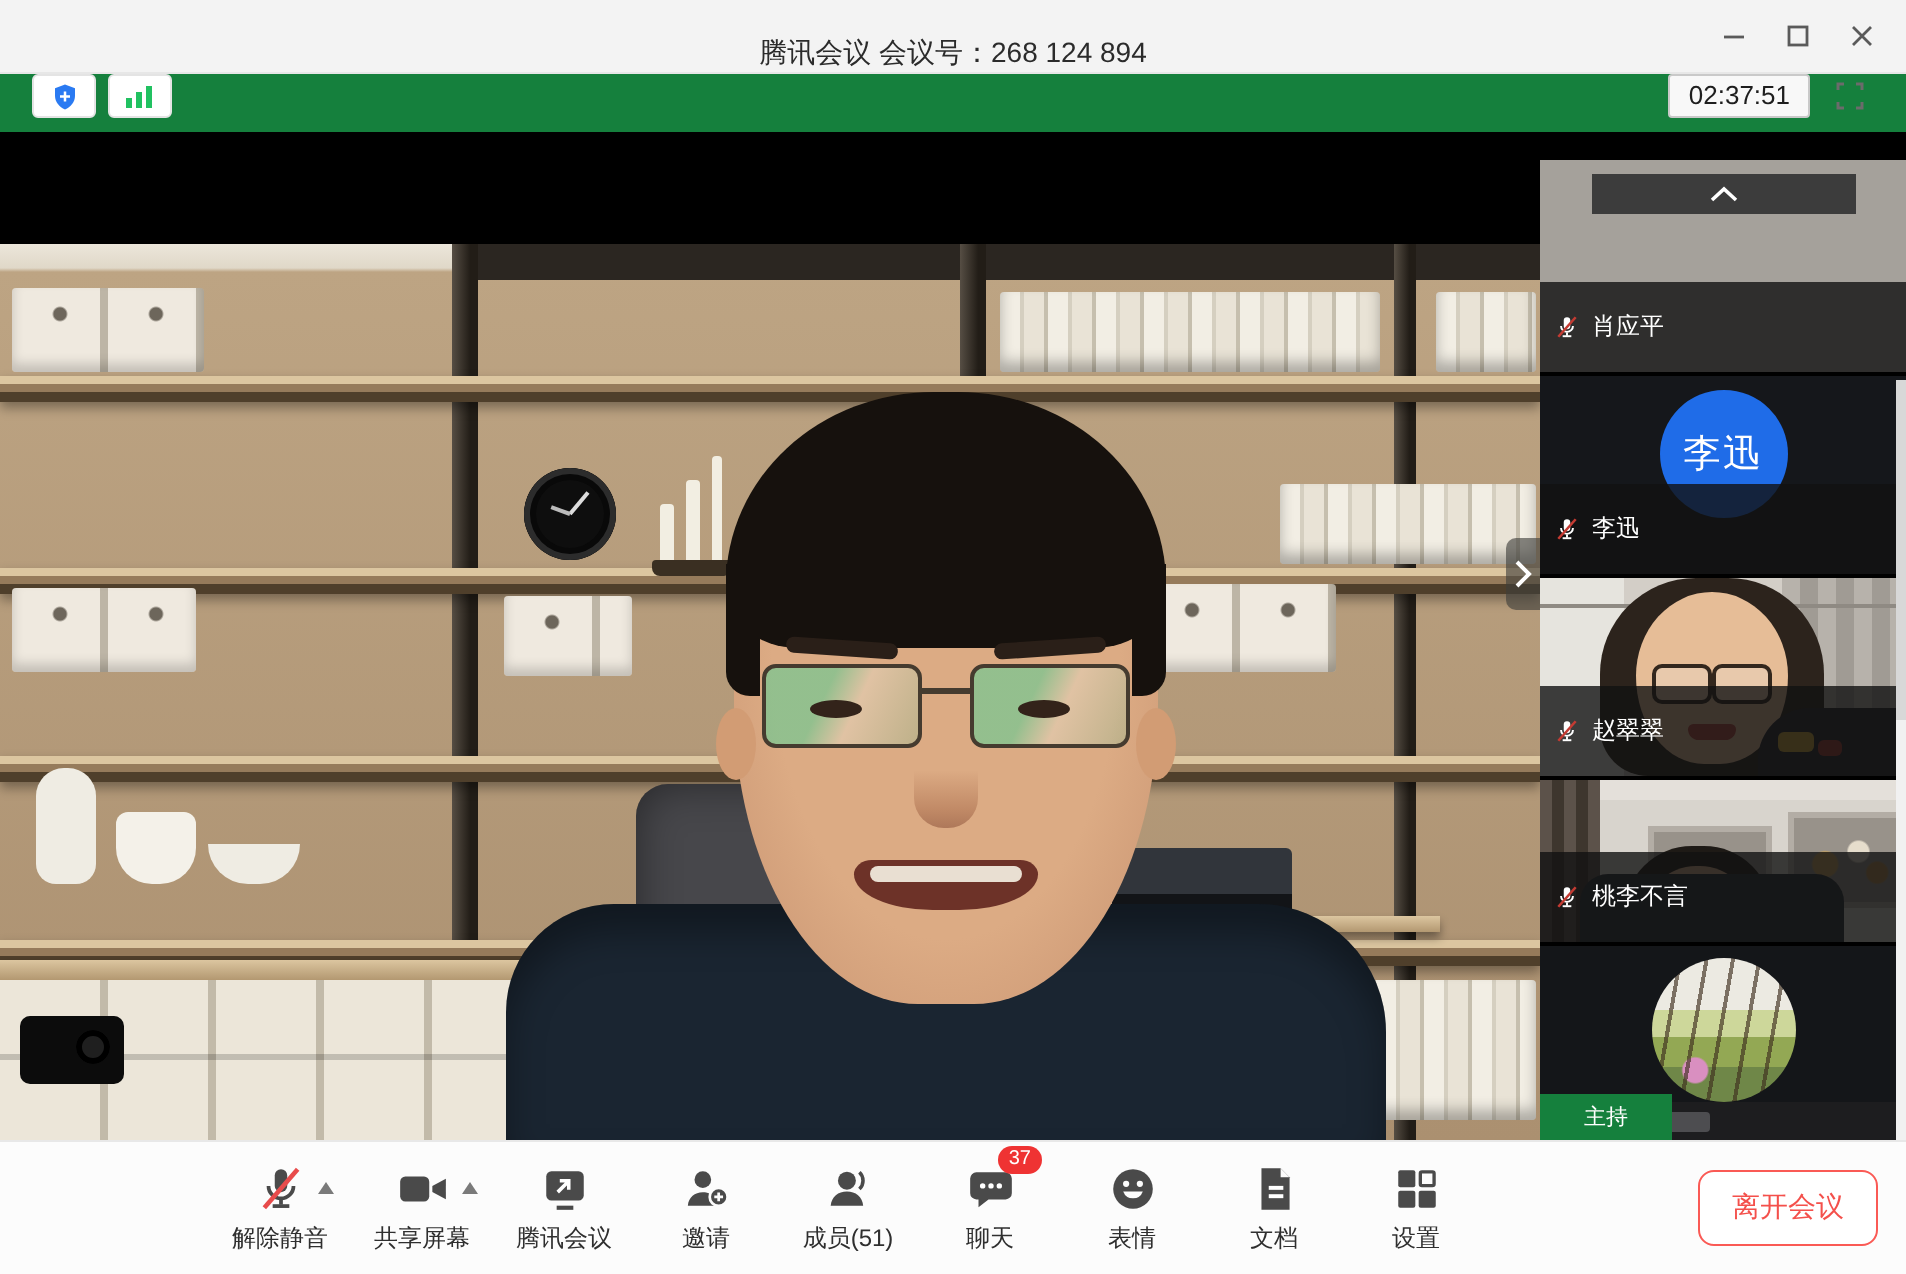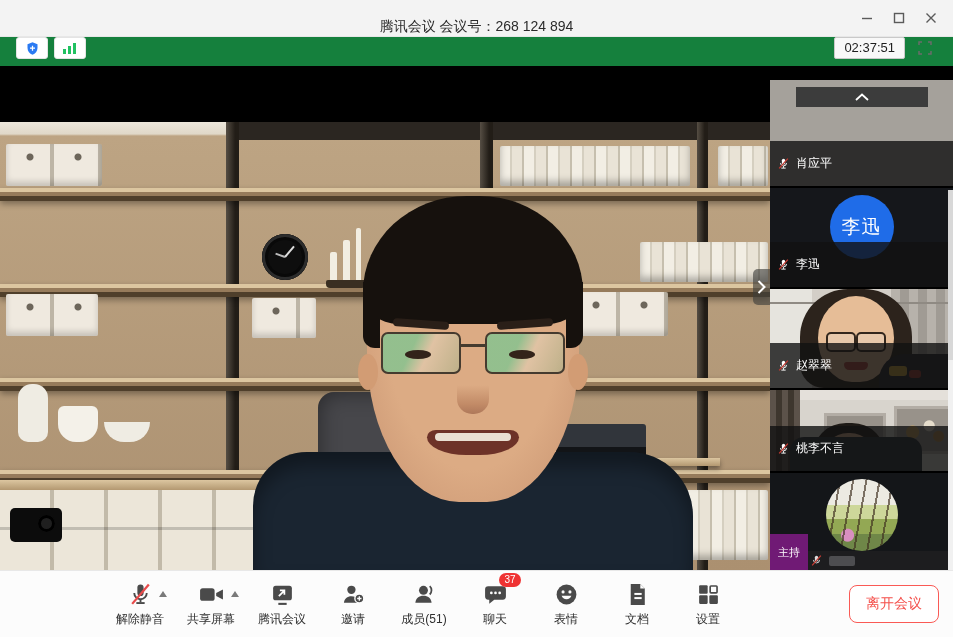--- a/index.html
+++ b/index.html
@@ -141,22 +141,22 @@
     background:rgba(235,235,230,.28);}
   .m-glass.l{left:4px;}.m-glass.r{right:4px;}
   .m-body{position:absolute;left:20px;bottom:0;width:132px;height:34px;background:#272d36;
     border-radius:14px 14px 0 0;}
   .tile5{flex:1 1 auto;background:#141619;margin-bottom:0;}
   .avatar-img{width:72px;height:72px;border-radius:50%;margin:6px auto 0;
     background:
       repeating-linear-gradient(100deg,rgba(62,46,30,.65) 0 2px,rgba(0,0,0,0) 2px 13px),
       radial-gradient(circle at 30% 78%,#d98fc0 0 6px,rgba(0,0,0,0) 7px),
       linear-gradient(180deg,#eceae2 0 36%,#cdd79a 36% 55%,#93a854 55% 76%,#6f8748 76% 100%);}
-  .host-badge{position:absolute;left:0;bottom:0;height:36px;background:#701a75;color:#fff;font-size:11px;
-    padding:0 8px;display:flex;align-items:center;z-index:4;}
+  .host-badge{position:absolute;left:0;bottom:0;height:23px;background:#15803d;color:#fff;font-size:11px;
+    padding:0 22px;display:flex;align-items:center;z-index:4;}
   .partial-bar{position:absolute;left:0;right:0;bottom:0;height:19px;background:#1d1d1f;z-index:3;
     display:flex;align-items:center;gap:6px;padding-left:40px;}
   .partial-name{width:26px;height:10px;background:#4d4d50;border-radius:2px;}
   .scrollbar{position:absolute;right:0;top:124px;bottom:0;width:5px;background:#f1f1f1;z-index:6;}
   .scrollbar .thumb{position:absolute;left:0;right:0;top:0;height:170px;background:#d8d8d8;}
   
   .bottombar{position:absolute;left:0;right:0;bottom:0;height:67px;background:#fcfcfc;
     border-top:1px solid #e8e8e8;display:flex;align-items:center;gap:15px;
     padding:0 14px 0 112px;box-sizing:border-box;}
   .tool{display:flex;flex-direction:column;align-items:center;gap:3px;min-width:56px;cursor:pointer;}

